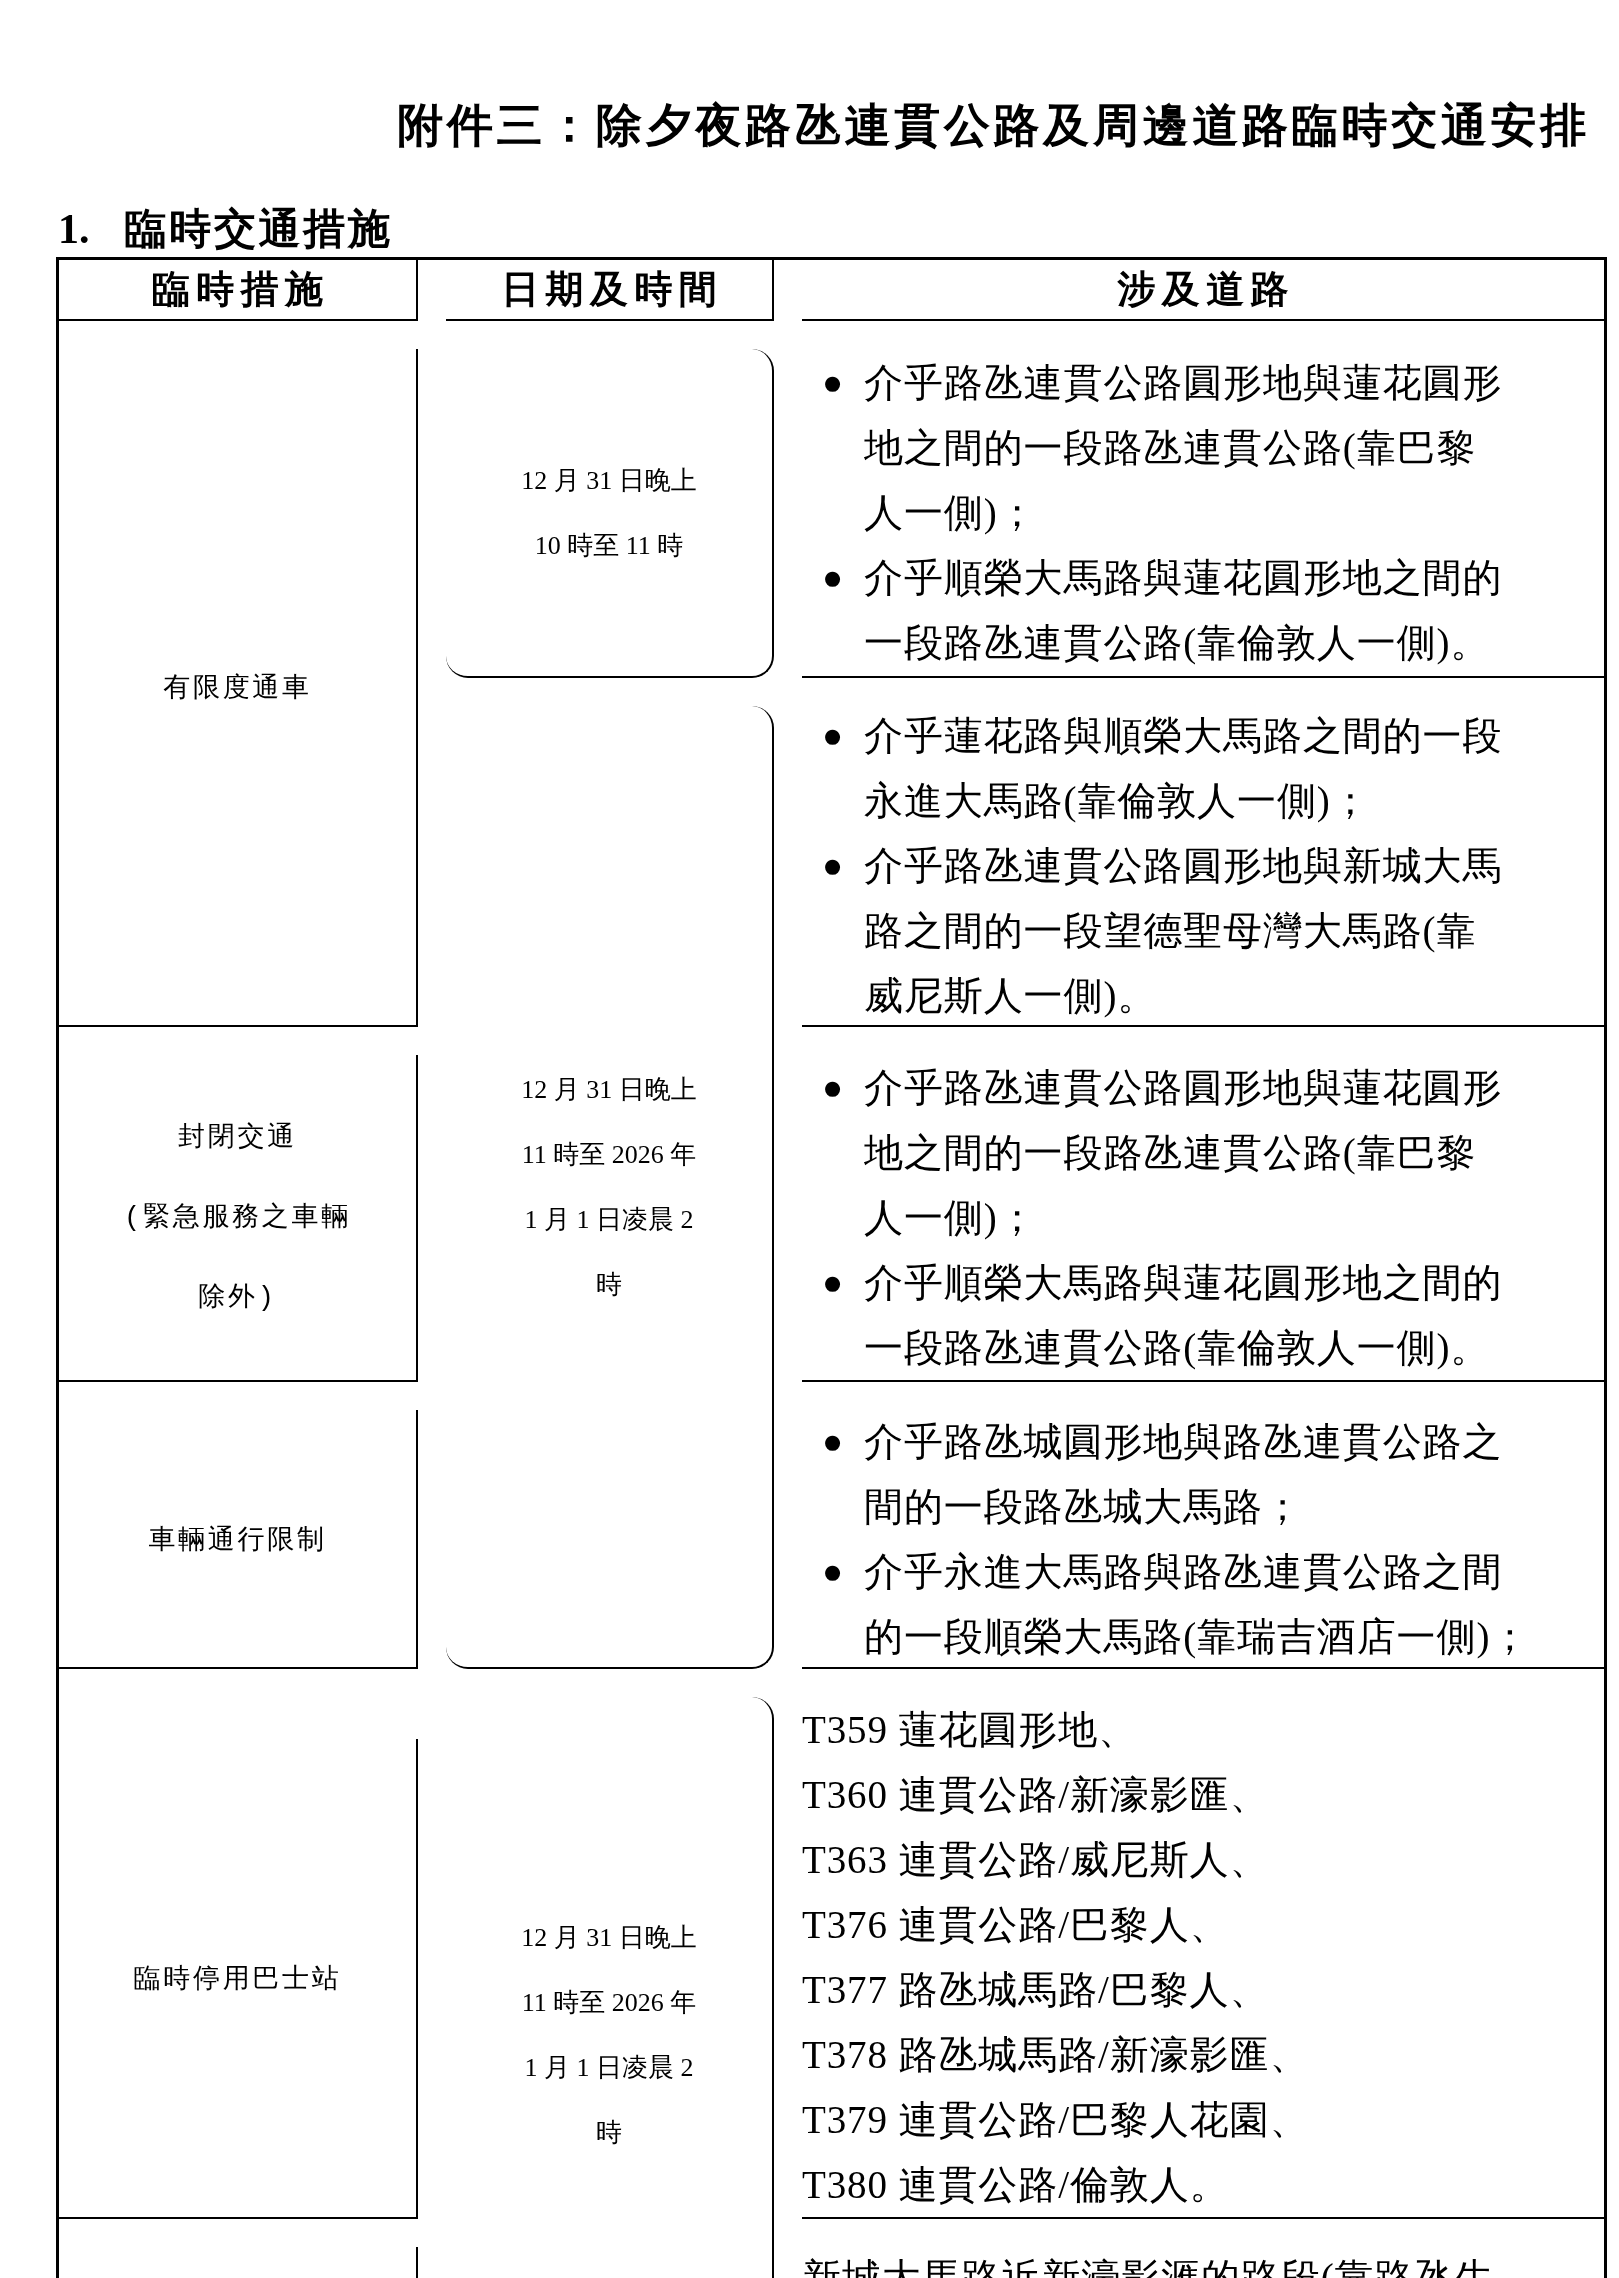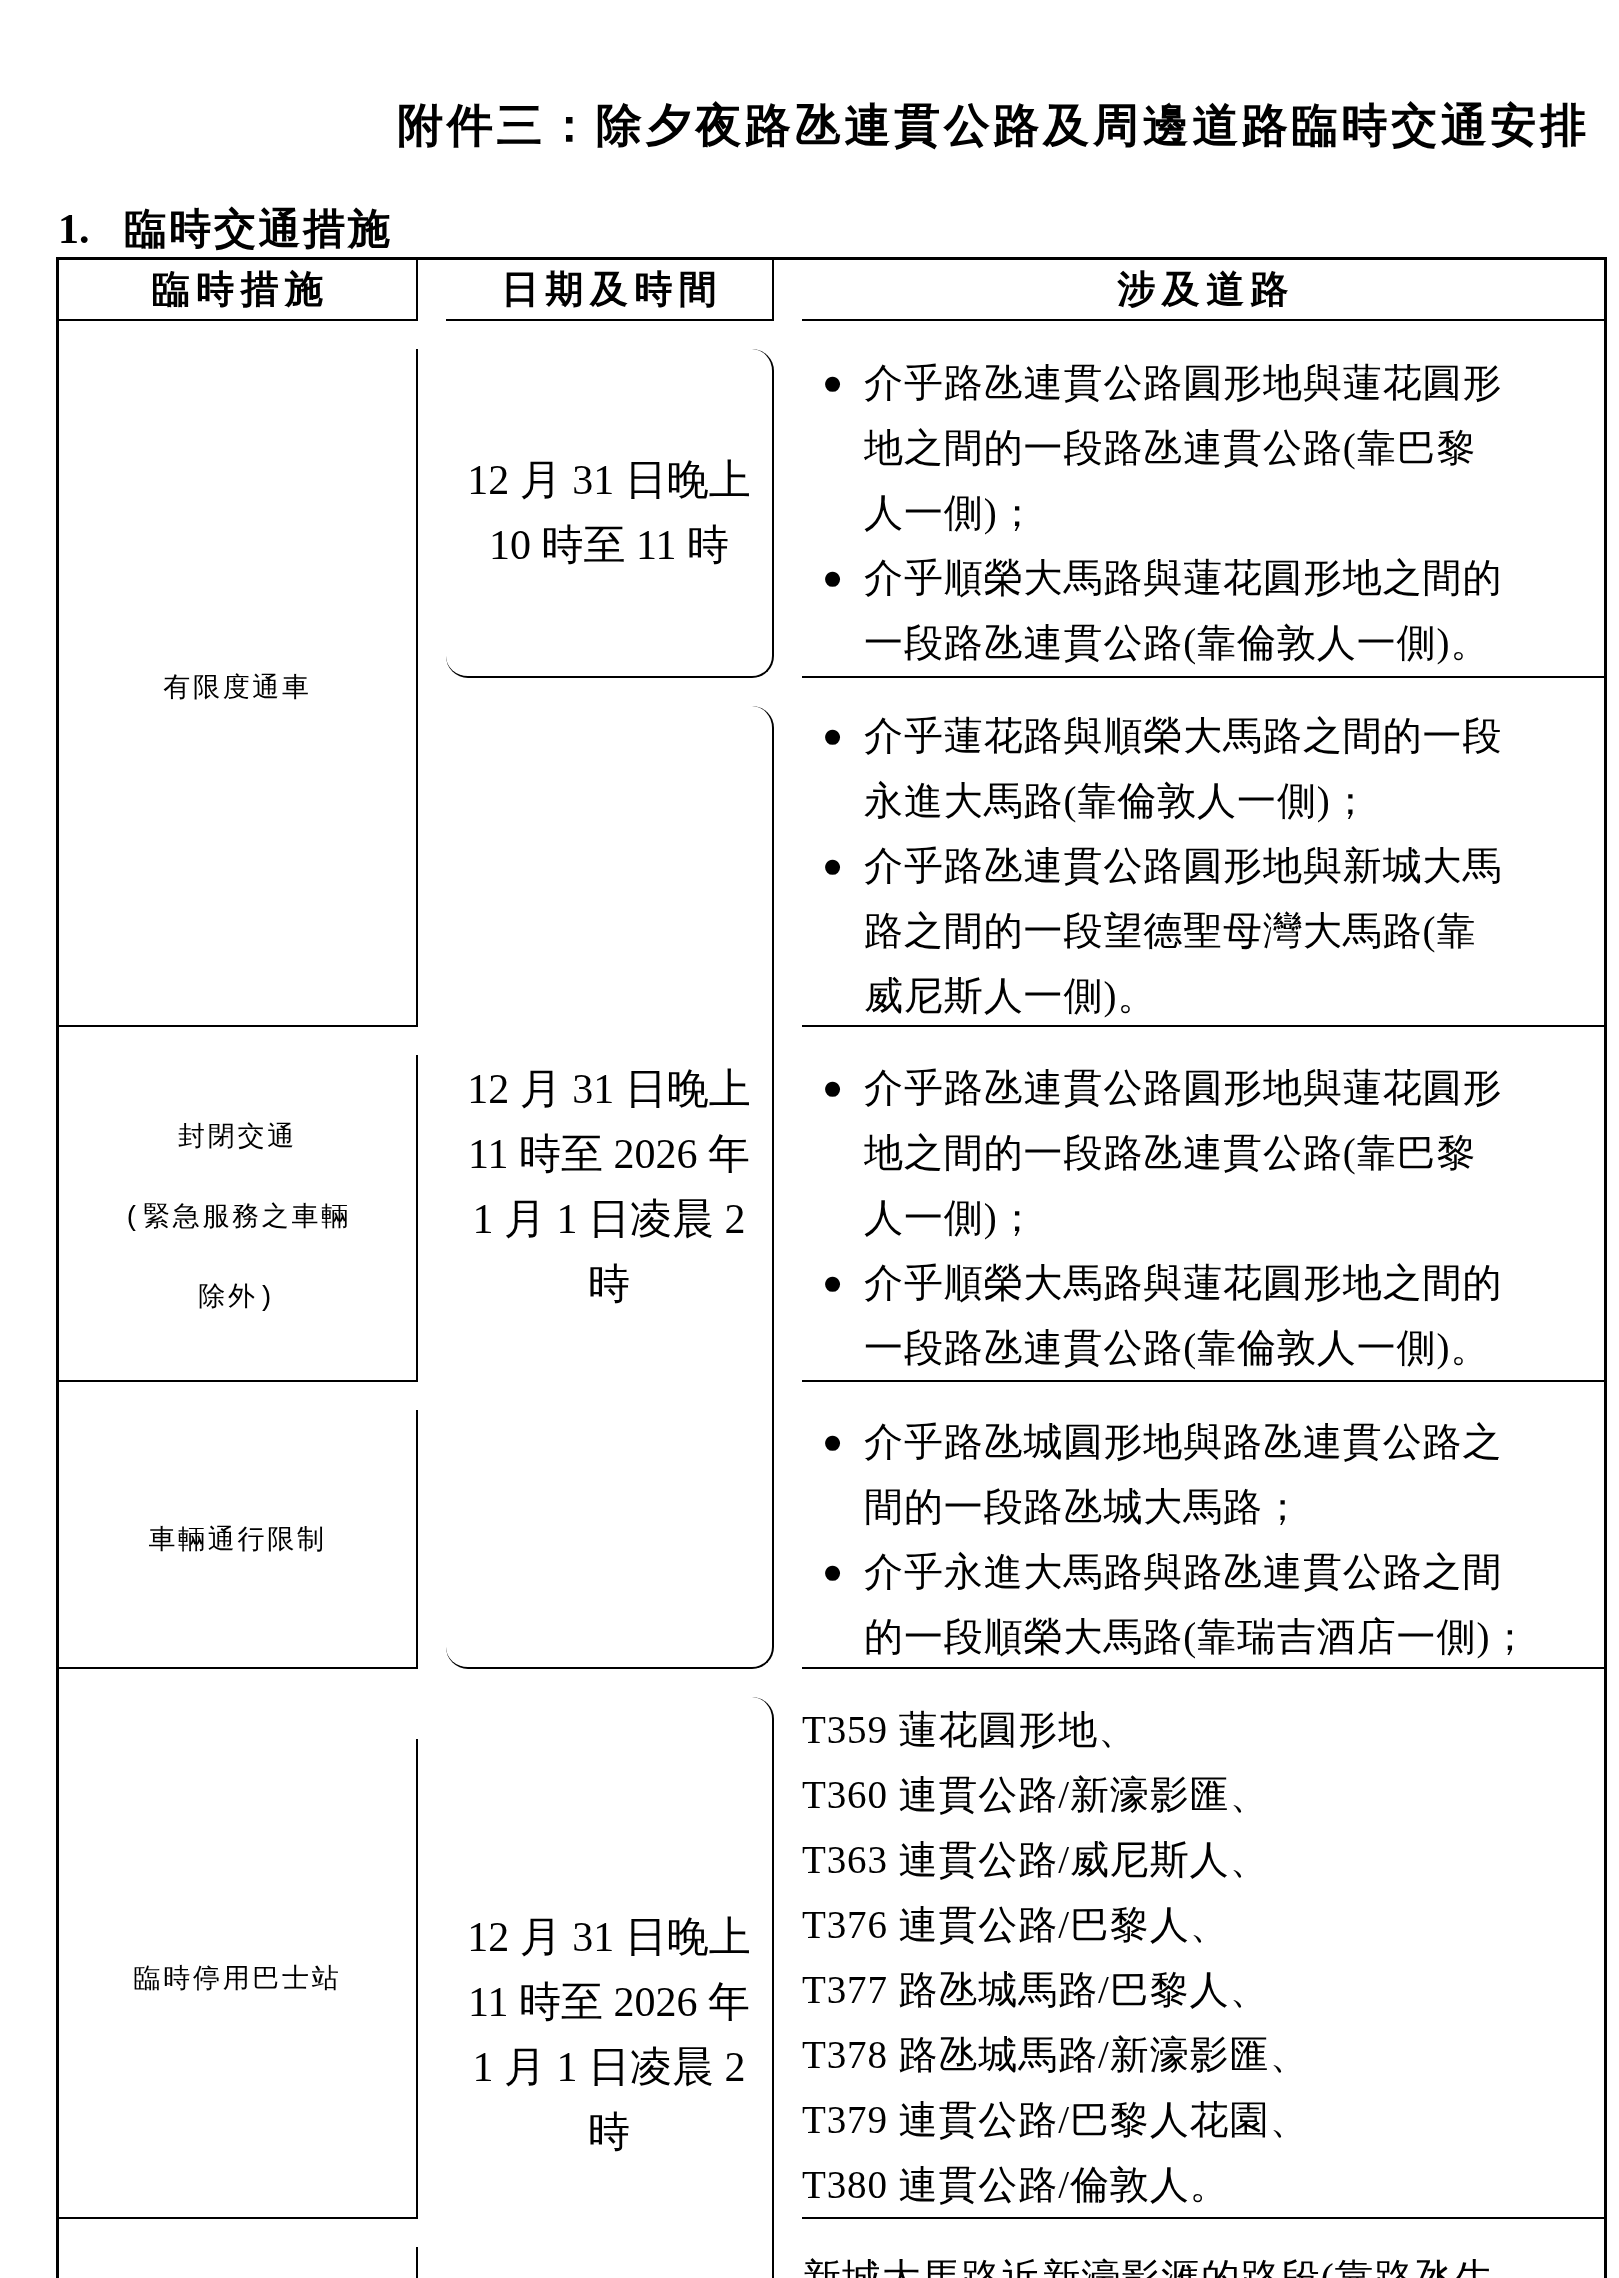--- a/index.html
+++ b/index.html
@@ -64,21 +64,21 @@
     text-indent:6.4px;
   }
   .measure{
     font-size:27px;
     line-height:80px;
     letter-spacing:2.7px;
     text-align:center;
     white-space:pre-line;
   }
   .datetime{
-    font-size:42px;
+    font-size:26px;
     line-height:65px;
     text-align:center;
     white-space:pre-line;
     border-radius:22px;
   }
   .roads{
     align-items:stretch;
     padding:5.5px 9.1px 5.5px 0;
   }
   .bullet-item{

